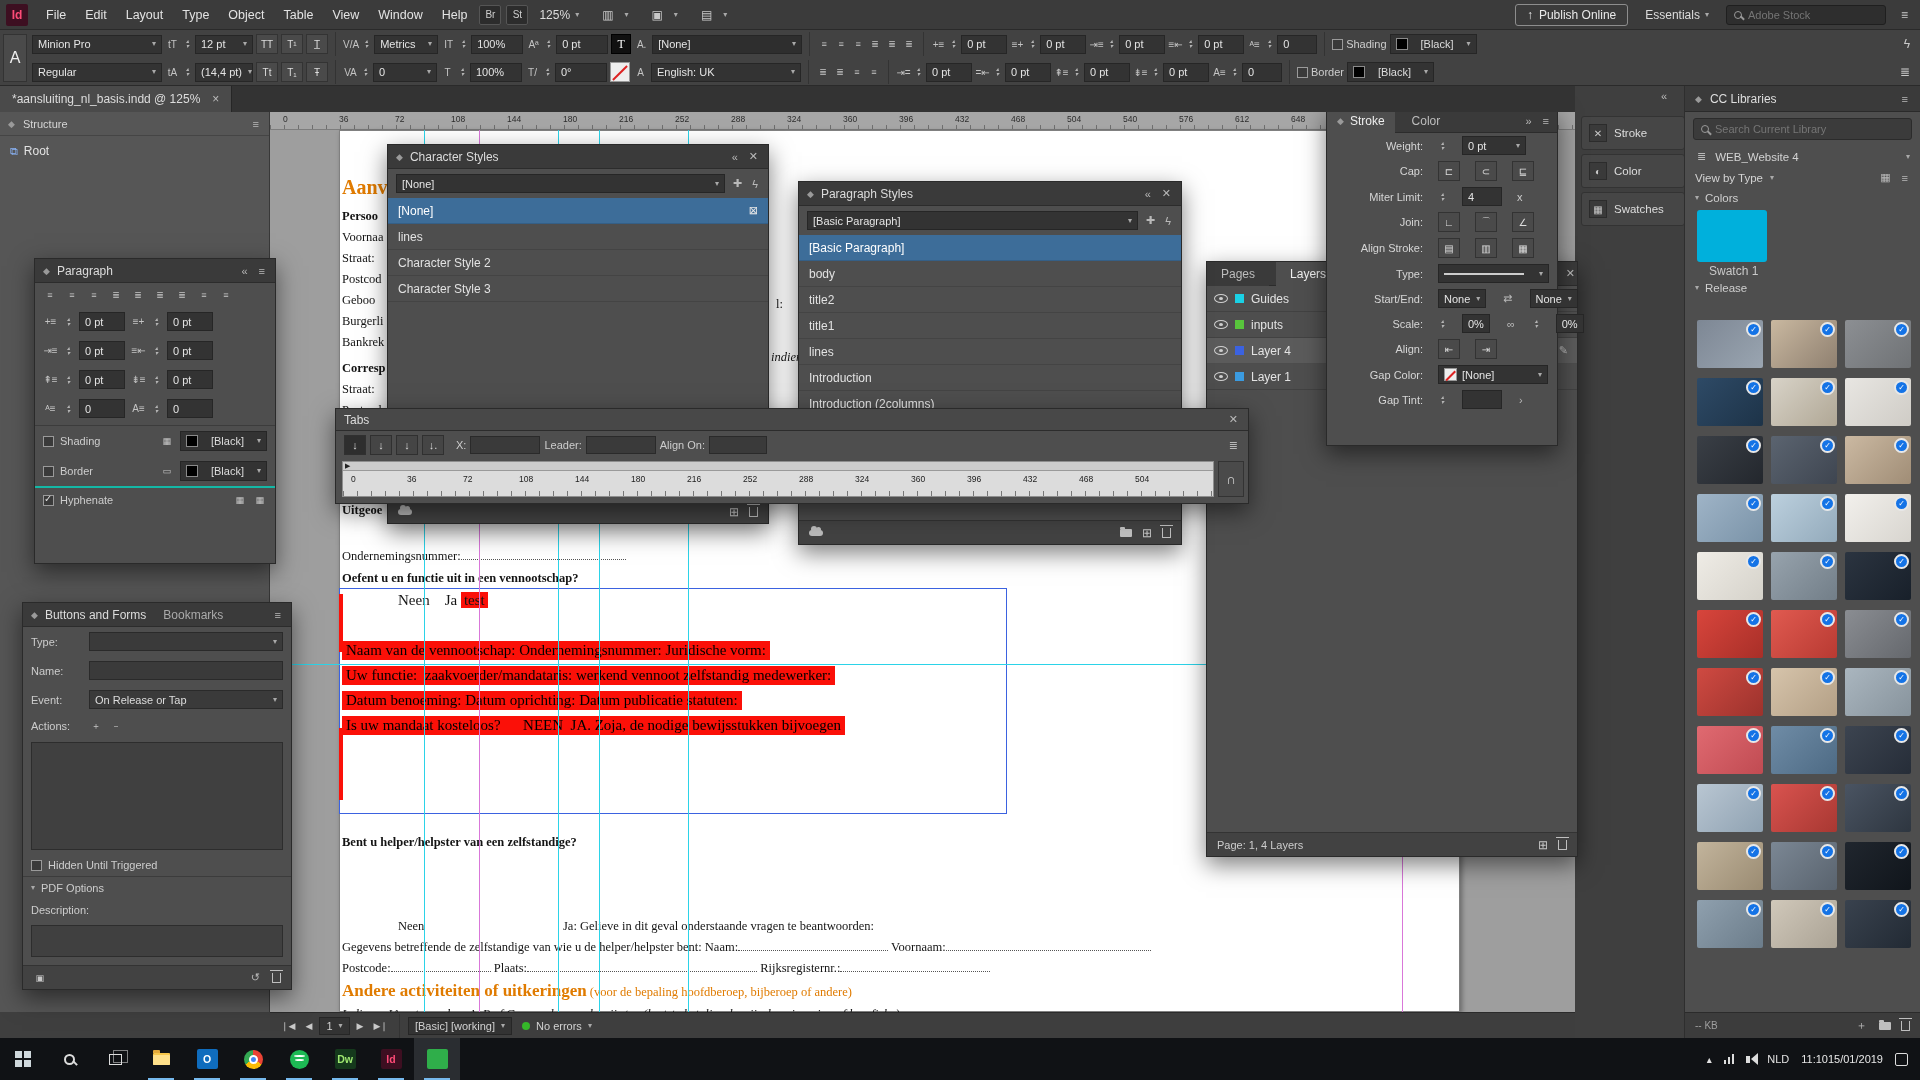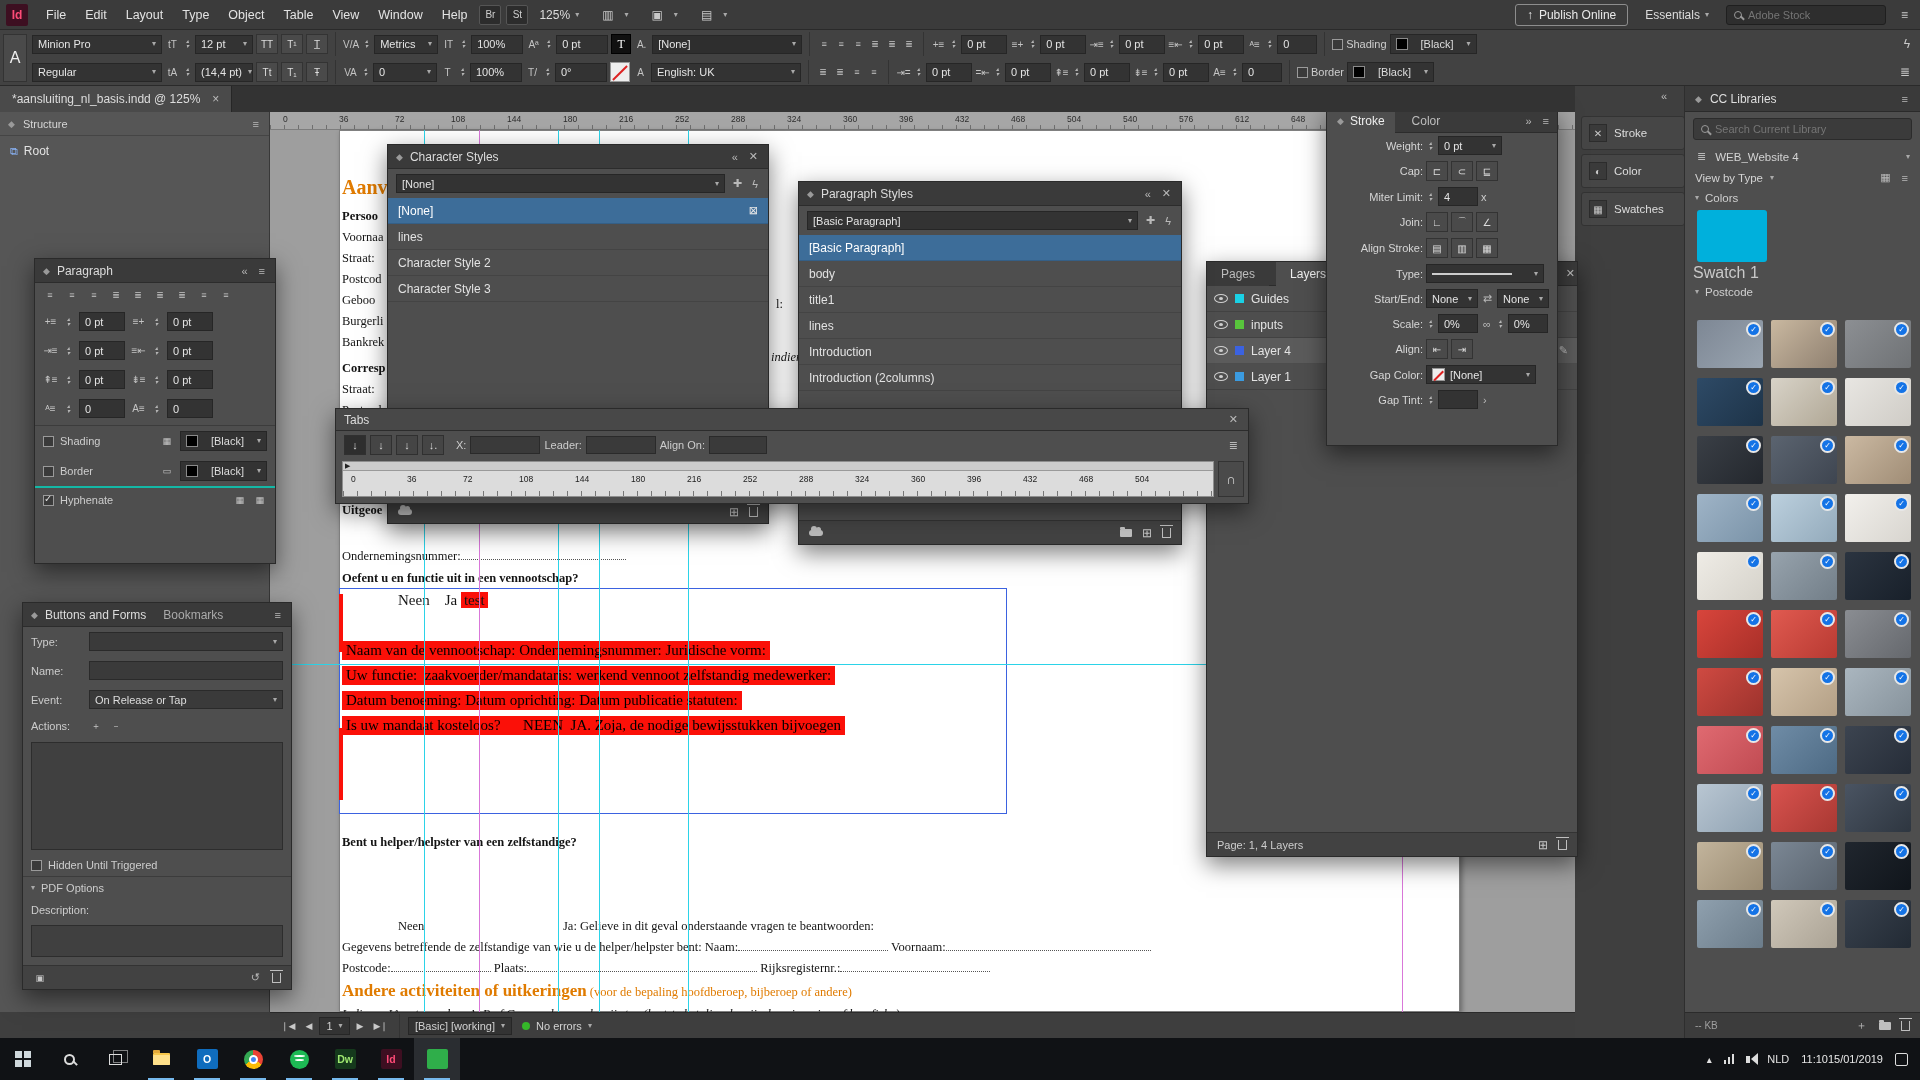--- a/index.html
+++ b/index.html
@@ -99,36 +99,36 @@
 
 .tabs-ruler{position:absolute;left:6px;right:34px;bottom:6px;height:36px;background:#dcdcdc;border:1px solid #8f8f8f}
 .tabs-marker{position:absolute;top:0;left:0;right:0;height:9px;background:#cdcdcd;border-bottom:1px solid #9a9a9a}
 .tabs-nums{position:absolute;top:9px;left:0;right:0;bottom:0;background-image:repeating-linear-gradient(to right,#777 0 1px,transparent 1px 14px);background-size:100% 5px;background-position:0 100%;background-repeat:no-repeat}
 .tabs-nums .ruler-num{top:3px;color:#222}
 .magnet-box{position:absolute;right:4px;bottom:6px;width:26px;height:36px;background:#4a4a4a;border:1px solid #333;display:flex;align-items:center;justify-content:center;color:#d5d5d5;font-size:14px}
 .tab-stop-btn{width:22px;height:20px;background:#454545;border:1px solid #303030;color:#d8d8d8;font-size:11px;display:flex;align-items:center;justify-content:center}
 .tab-stop-btn.on{background:#2e2e2e}
 .t-input{background:#3a3a3a;border:1px solid #2a2a2a;height:18px}
 
-.sp-row{display:flex;align-items:center;gap:3px;padding:3px 8px}
+.sp-row{display:flex;align-items:center;gap:15px;padding:3px 8px}
 .sp-lbl{width:88px;text-align:right;color:#d6d6d6;font-size:11px;flex:none}
 .mini-none{width:13px;height:13px;background:#eee;border:1px solid #999;position:relative;flex:none}
 .mini-none::after{content:"";position:absolute;left:-1px;right:-1px;top:50%;height:1.5px;background:#d22;transform:rotate(-45deg)}
 
 .rightzone{position:absolute;left:1575px;top:86px;right:0;height:952px;background:#3f3f3f;z-index:8}
 .dock-btn{position:absolute;left:6px;width:104px;height:34px;background:#464646;border:1px solid #333;border-radius:3px;display:flex;align-items:center;gap:7px;padding:0 7px;color:#ddd;font-size:11.5px}
 .dock-ico{width:18px;height:18px;background:#3a3a3a;border:1px solid #2c2c2c;display:flex;align-items:center;justify-content:center;color:#c9c9c9;font-size:10px;flex:none}
 .cc{position:absolute;right:0;top:0;width:236px;height:952px;background:#4e4e4e;border-left:1px solid #2e2e2e}
 .cc-title{height:26px;background:#3a3a3a;display:flex;align-items:center;gap:8px;padding:0 10px;color:#dedede;font-size:12px;border-bottom:1px solid #2a2a2a}
 .cc-search{margin:6px 8px;height:22px;background:#3b3b3b;border:1px solid #2b2b2b;border-radius:3px;display:flex;align-items:center;gap:6px;padding:0 7px}
 .cc-search input{background:transparent;border:none;outline:none;color:#c9c9c9;font-size:11px;width:170px;font-family:"Liberation Sans",sans-serif}
 .cc-row{display:flex;align-items:center;gap:7px;padding:4px 10px;color:#d3d3d3;font-size:11.5px}
 .cc-hdr{display:flex;align-items:center;gap:6px;padding:4px 10px;color:#cfcfcf;font-size:11.5px}
 .sw1{width:70px;height:52px;border-radius:3px;background:var(--swatch1,#00b0dc);margin:2px 0 2px 12px}
-.sw1-lbl{color:#c9c9c9;font-size:16px;margin-left:8px}
+.sw1-lbl{color:#c9c9c9;font-size:12px;margin-left:24px}
 #thumb-grid{position:absolute;left:12px;right:8px;top:234px;bottom:28px;display:flex;flex-wrap:wrap;gap:10px 8px;overflow:hidden;align-content:flex-start}
 .thumb{width:66px;height:48px;border-radius:2px;position:relative}
 .badge{position:absolute;top:2px;right:2px;width:15px;height:15px;border-radius:50%;background:var(--accent-blue,#1473e6);border:2px solid #e8e8e8;color:#fff;font-size:8px;display:flex;align-items:center;justify-content:center}
 .cc-bottom{position:absolute;left:0;right:0;bottom:0;height:26px;background:#3c3c3c;border-top:1px solid #2b2b2b;display:flex;align-items:center;gap:10px;padding:0 10px;color:#9f9f9f;font-size:10px}
 
 .lay-row{height:26px;display:flex;align-items:center;gap:7px;padding:0 7px;color:#e3e3e3;font-size:12px;border-bottom:1px solid rgba(0,0,0,.15)}
 .lay-row.sel{background:#5b5b5b}
 .chip-g{background:var(--layer-guides,#1ad1e5)}.chip-i{background:var(--layer-inputs,#58c43c)}.chip-4{background:var(--layer-4,#3b62e0)}.chip-1{background:var(--layer-1,#3b9be0)}
 
 .bf-lbl{color:#cccccc;font-size:11px;width:52px;flex:none}
@@ -706,20 +706,23 @@
         <span class="p-ico">✚</span>
         <span class="p-ico">ϟ</span>
       </div>
     <div class="list-row sel">
         <span>[Basic Paragraph]</span>
       </div>
     <div class="list-row">
         <span>body</span>
       </div>
     <div class="list-row">
+        <span>title2</span>
+      </div>
+    <div class="list-row">
         <span>title1</span>
       </div>
     <div class="list-row">
         <span>lines</span>
       </div>
     <div class="list-row">
         <span>Introduction</span>
       </div>
     <div class="list-row">
         <span>Introduction (2columns)</span>
@@ -954,21 +957,21 @@
           <span class="p-ico">≡</span>
         </div>
       <div class="cc-hdr">
           <span class="car">▾</span>
           <span>Colors</span>
         </div>
       <div class="sw1"></div>
       <div class="sw1-lbl">Swatch 1</div>
       <div class="cc-hdr">
           <span class="car">▾</span>
-          <span>Postcode</span>
+          <span>Release</span>
         </div>
       <div id="thumb-grid">
           <div class="thumb" style="background: linear-gradient(135deg, rgb(125, 135, 148), rgb(154, 165, 177));">
             <span class="badge">✓</span>
           </div>
           <div class="thumb" style="background: linear-gradient(135deg, rgb(201, 184, 160), rgb(143, 128, 112));">
             <span class="badge">✓</span>
           </div>
           <div class="thumb" style="background: linear-gradient(135deg, rgb(140, 143, 147), rgb(111, 114, 117));">
             <span class="badge">✓</span>

